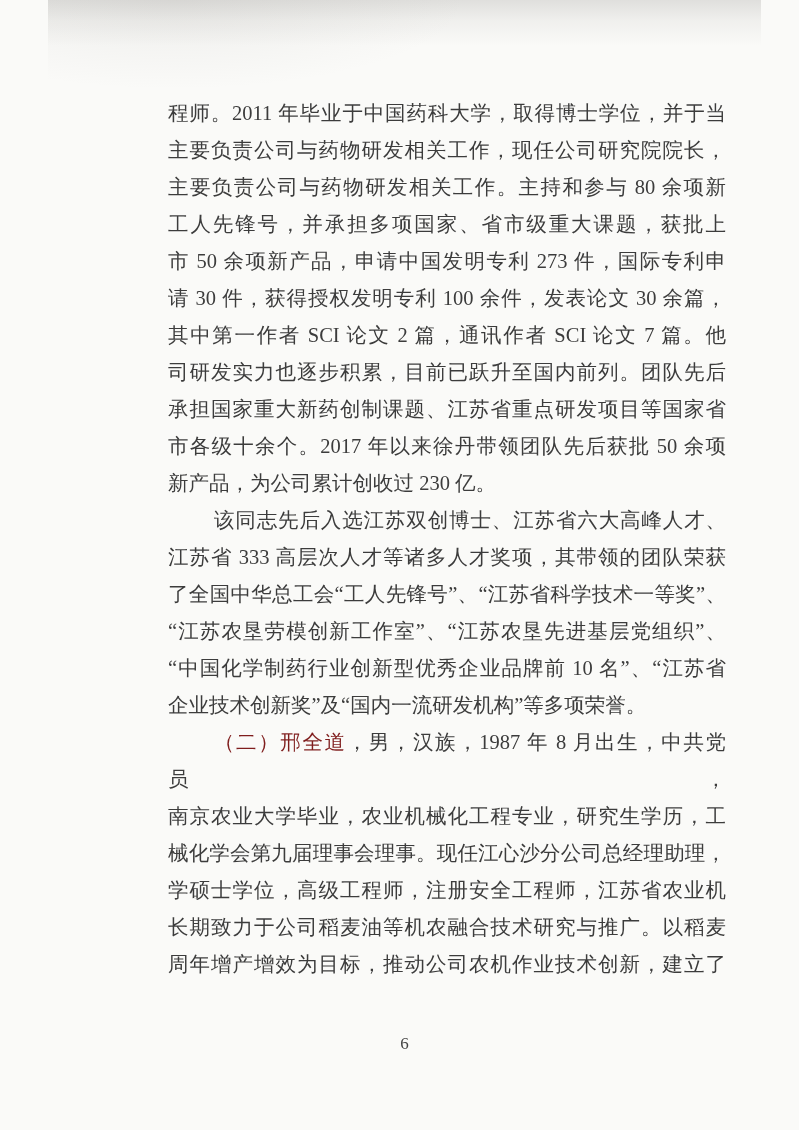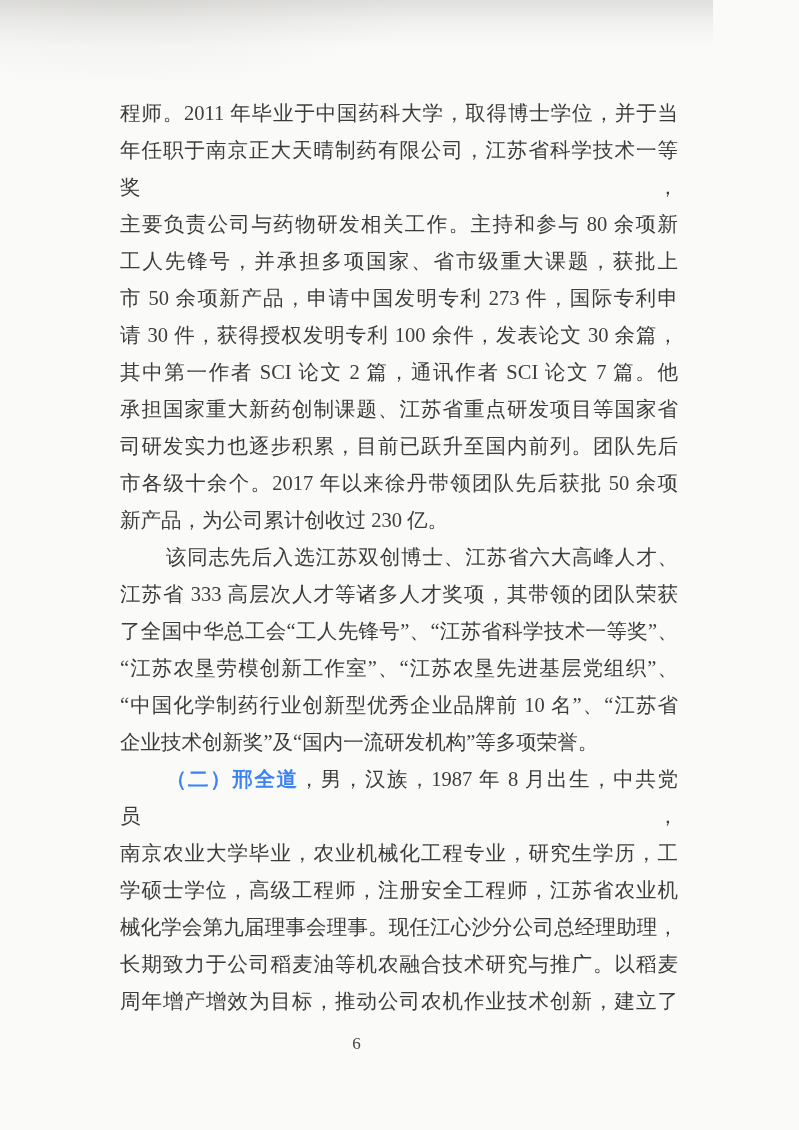--- a/index.html
+++ b/index.html
@@ -7,20 +7,21 @@
     padding: 0;
     background: #fafaf8;
   }
   .page {
     position: relative;
     width: 713px;
     height: 1130px;
     background: #fafaf8;
     overflow: hidden;
     font-family: "Liberation Serif", "DejaVu Serif", serif;
+    margin-left: 48px;
   }
   
   .page::before {
     content: "";
     position: absolute;
     left: 0; top: 0;
     width: 100%; height: 46px;
     background: linear-gradient(180deg,
       rgba(148,146,142,0.26) 0%,
       rgba(148,146,142,0.10) 45%,
@@ -51,61 +52,61 @@
     text-align: justify;
   }
   
   .line.fill {
     text-align-last: justify;
   }
   .line.indent {
     text-indent: 46px;
   }
   .bold {
-    font-weight: bold;
-    color: #3b82f6;
+    font-weight: normal;
+    color: #7f1d1d;
   }
   .footer {
     position: absolute;
     left: 0;
     top: 1034px;
     width: 100%;
     text-align: center;
   }
   .page-number {
     font-size: 17px;
     color: #454545;
     font-family: "Liberation Serif", "DejaVu Serif", serif;
   }
 </style>
 </head>
 <body>
 
 <div class="page">
   <div class="text-block">
       <div class="line fill">程师。2011 年毕业于中国药科大学，取得博士学位，并于当</div>
-      <div class="line fill">年任职于南京正大天晴制药有限公司，江苏省科学技术一等奖，</div>
+      <div class="line fill">主要负责公司与药物研发相关工作，现任公司研究院院长，</div>
       <div class="line fill">主要负责公司与药物研发相关工作。主持和参与 80 余项新</div>
       <div class="line fill">工人先锋号，并承担多项国家、省市级重大课题，获批上</div>
       <div class="line fill">市 50 余项新产品，申请中国发明专利 273 件，国际专利申</div>
       <div class="line fill">请 30 件，获得授权发明专利 100 余件，发表论文 30 余篇，</div>
       <div class="line fill">其中第一作者 SCI 论文 2 篇，通讯作者 SCI 论文 7 篇。他</div>
+      <div class="line fill">司研发实力也逐步积累，目前已跃升至国内前列。团队先后</div>
       <div class="line fill">承担国家重大新药创制课题、江苏省重点研发项目等国家省</div>
-      <div class="line fill">司研发实力也逐步积累，目前已跃升至国内前列。团队先后</div>
       <div class="line fill">市各级十余个。2017 年以来徐丹带领团队先后获批 50 余项</div>
       <div class="line">新产品，为公司累计创收过 230 亿。</div>
       <div class="line fill indent">该同志先后入选江苏双创博士、江苏省六大高峰人才、</div>
       <div class="line fill">江苏省 333 高层次人才等诸多人才奖项，其带领的团队荣获</div>
       <div class="line fill">了全国中华总工会“工人先锋号”、“江苏省科学技术一等奖”、</div>
       <div class="line fill">“江苏农垦劳模创新工作室”、“江苏农垦先进基层党组织”、</div>
       <div class="line fill">“中国化学制药行业创新型优秀企业品牌前 10 名”、“江苏省</div>
       <div class="line">企业技术创新奖”及“国内一流研发机构”等多项荣誉。</div>
       <div class="line fill indent"><span class="bold">（二）邢全道</span>，男，汉族，1987 年 8 月出生，中共党员，</div>
       <div class="line fill">南京农业大学毕业，农业机械化工程专业，研究生学历，工</div>
+      <div class="line fill">械化学会第九届理事会理事。现任江心沙分公司总经理助理，</div>
       <div class="line fill">学硕士学位，高级工程师，注册安全工程师，江苏省农业机</div>
-      <div class="line fill">械化学会第九届理事会理事。现任江心沙分公司总经理助理，</div>
       <div class="line fill">长期致力于公司稻麦油等机农融合技术研究与推广。以稻麦</div>
       <div class="line fill">周年增产增效为目标，推动公司农机作业技术创新，建立了</div>
     </div>
   <div class="footer">
     <span class="page-number">6</span>
   </div>
 </div>
 
 </body></html>

